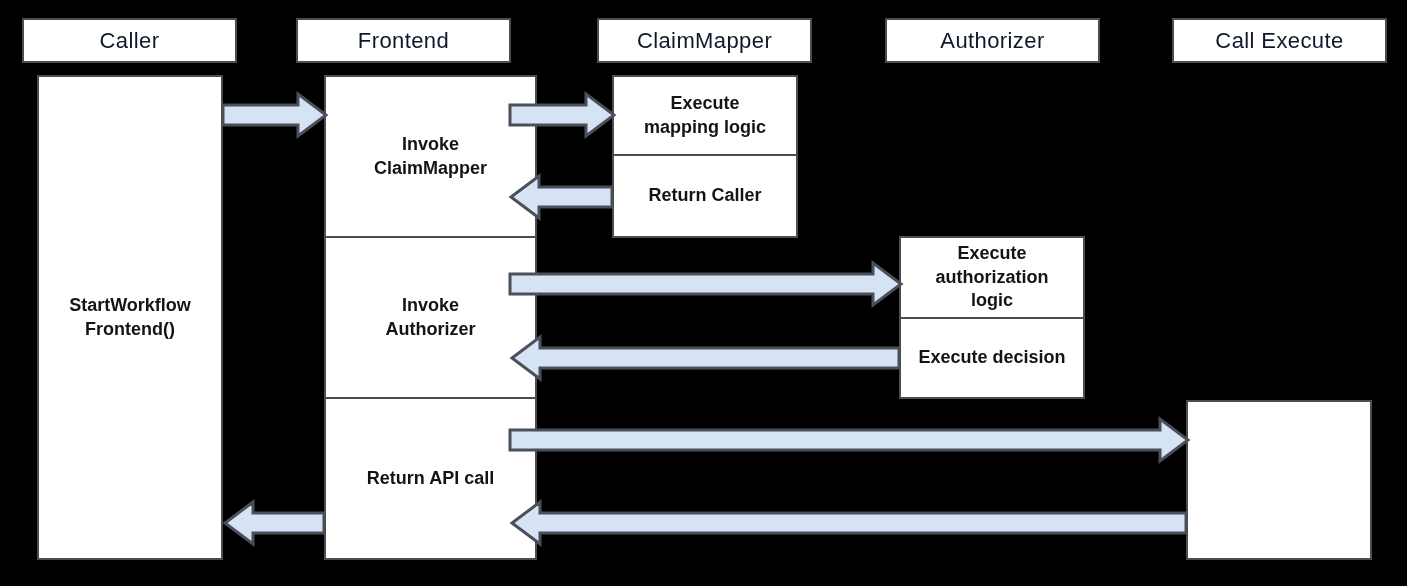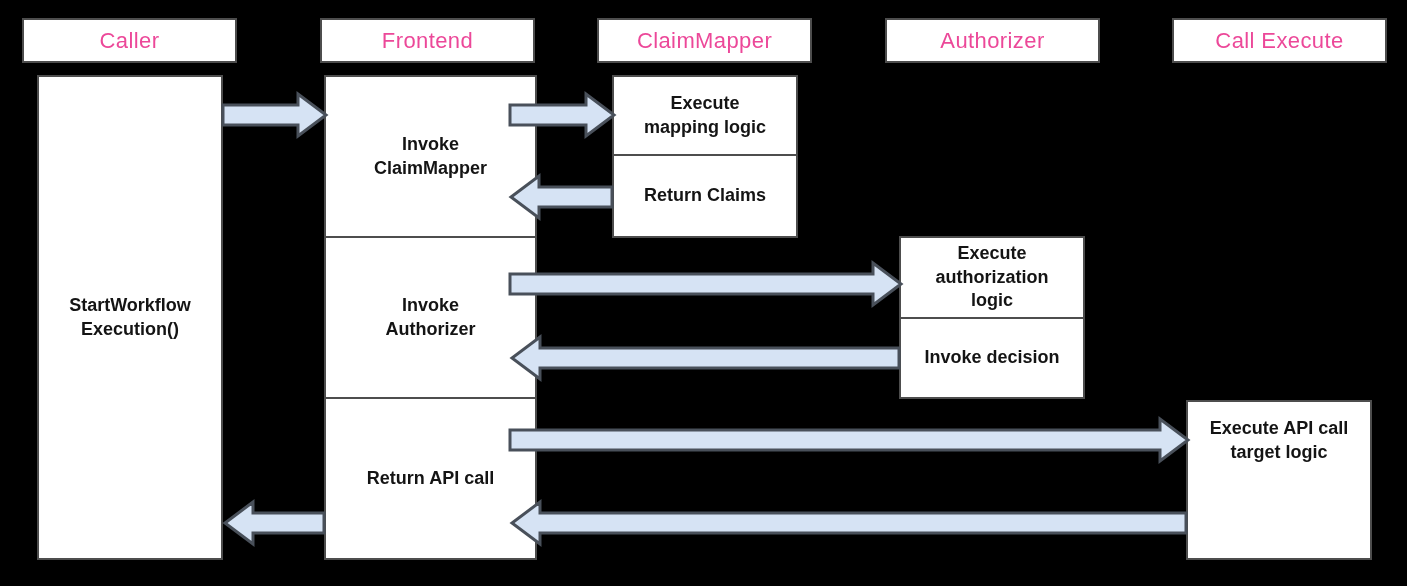--- a/index.html
+++ b/index.html
@@ -23,21 +23,21 @@
     height: 45px;
     background: #ffffff;
     border: 2px solid #4d4d4d;
     box-sizing: border-box;
     display: flex;
     align-items: center;
     justify-content: center;
     font-size: 22px;
     font-weight: 400;
     letter-spacing: 0.4px;
-    color: #ec4899;
+    color: #0f172a;
   }
   
   .box {
     position: absolute;
     background: #ffffff;
     border: 2px solid #4d4d4d;
     box-sizing: border-box;
     display: flex;
     flex-direction: column;
   }
@@ -69,54 +69,52 @@
     stroke-width: 3;
     stroke-linejoin: miter;
   }
 </style>
 </head>
 <body>
 
 <div class="canvas">
 
   <div class="hdr" style="left:22px">Caller</div>
-  <div class="hdr" style="left:320px">Frontend</div>
+  <div class="hdr" style="left:296px">Frontend</div>
   <div class="hdr" style="left:597px">ClaimMapper</div>
   <div class="hdr" style="left:885px">Authorizer</div>
   <div class="hdr" style="left:1172px">Call Execute</div>
 
   <div class="box" style="left:37px; top:75px; width:186px; height:485px">
     <div class="cell grow">StartWorkflow
-Execution()</div>
+Frontend()</div>
   </div>
 
   <div class="box" style="left:324px; top:75px; width:213px; height:485px">
     <div class="cell" style="height:159px">Invoke
 ClaimMapper</div>
     <div class="cell" style="height:161px">Invoke
 Authorizer</div>
     <div class="cell grow">Return API call</div>
   </div>
 
   <div class="box" style="left:612px; top:75px; width:186px; height:163px">
     <div class="cell" style="height:77px">Execute
 mapping logic</div>
-    <div class="cell grow">Return Claims</div>
+    <div class="cell grow">Return Caller</div>
   </div>
 
   <div class="box" style="left:899px; top:236px; width:186px; height:163px">
     <div class="cell" style="height:79px">Execute
 authorization
 logic</div>
-    <div class="cell grow">Invoke decision</div>
+    <div class="cell grow">Execute decision</div>
   </div>
 
   <div class="box" style="left:1186px; top:400px; width:186px; height:160px">
-    <div class="cell" style="height:77px">Execute API call
-target logic</div>
   </div>
 
   <svg class="arrows" viewBox="0 0 1407 586">
     <polygon points="223,105 298,105 298,94 326,115 298,136 298,125 223,125"></polygon>
     <polygon points="510,105 586,105 586,94 614,115 586,136 586,125 510,125"></polygon>
     <polygon points="612,187 539,187 539,176 511,197 539,218 539,207 612,207"></polygon>
     <polygon points="510,274 873,274 873,263 901,284 873,305 873,294 510,294"></polygon>
     <polygon points="899,348 540,348 540,337 512,358 540,379 540,368 899,368"></polygon>
     <polygon points="510,430 1160,430 1160,419 1188,440 1160,461 1160,450 510,450"></polygon>
     <polygon points="1186,513 540,513 540,502 512,523 540,544 540,533 1186,533"></polygon>

